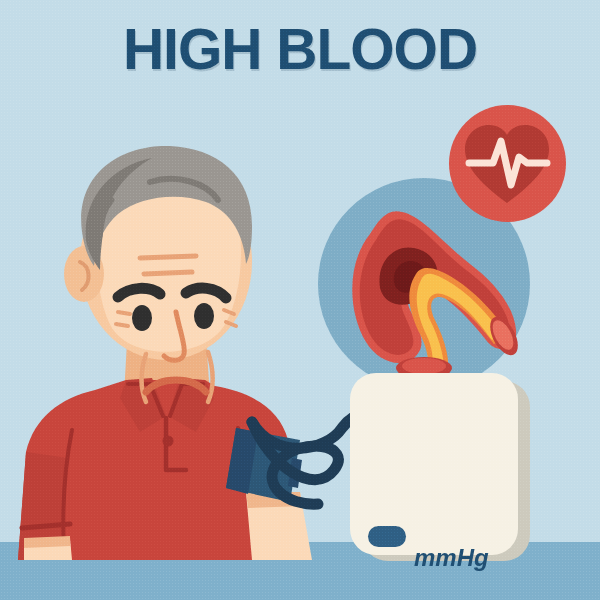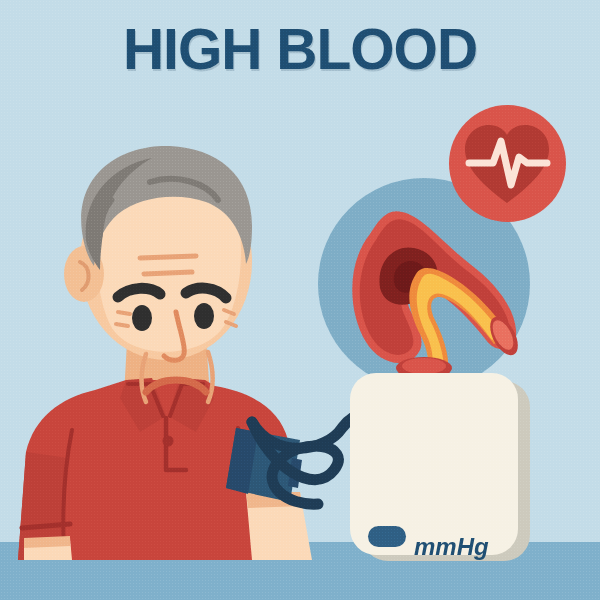--- a/index.html
+++ b/index.html
@@ -73,21 +73,21 @@
   }
   .monitor{
     position:absolute;left:350px;top:373px;width:168px;height:182px;
     background:#f6f1e4;border-radius:26px;
   }
   .mon-button{
     position:absolute;left:368px;top:526px;width:38px;height:21px;
     border-radius:11px;background:#2f5f84;
   }
   .mon-unit{
-    position:absolute;left:414px;top:533px;
+    position:absolute;left:414px;top:544px;
     color:#1f4e72;font-weight:bold;font-style:italic;font-size:24px;
     font-family:"Liberation Sans", sans-serif;
   }
 </style>
 </head>
 <body>
 
 <div id="poster">
 
   <div class="bg-sky"></div>

